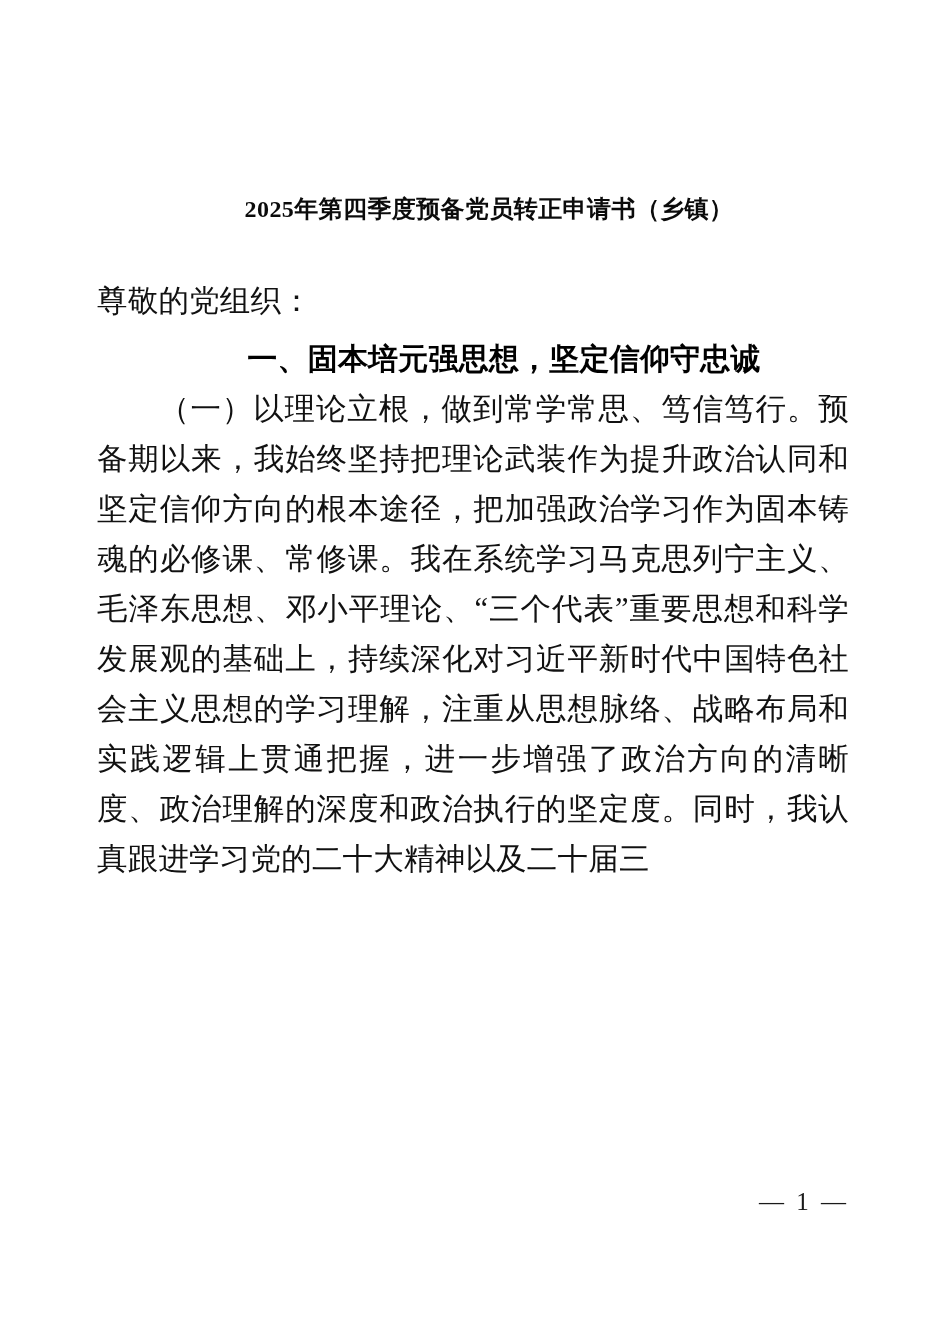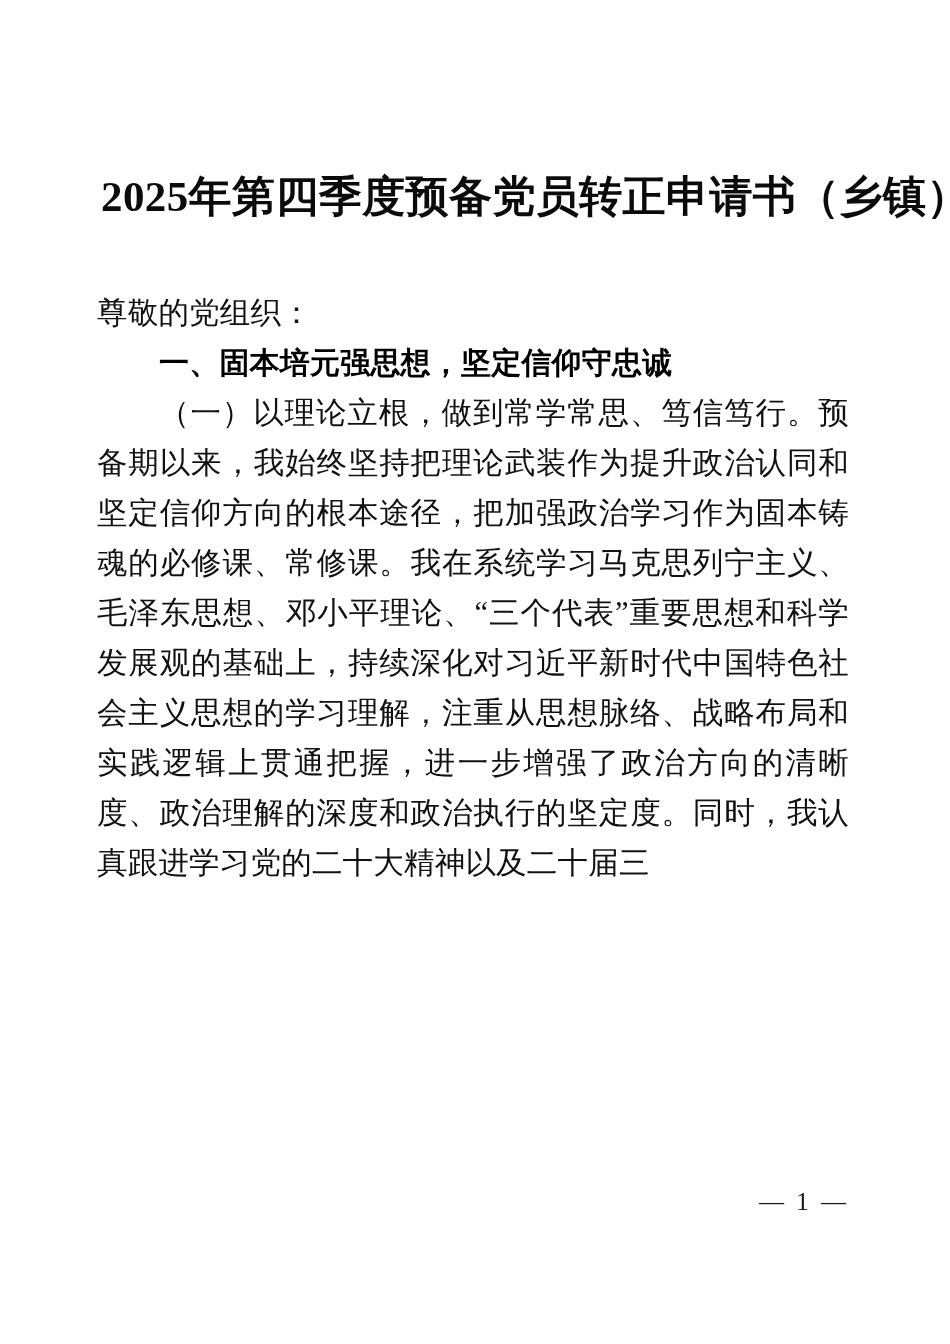--- a/index.html
+++ b/index.html
@@ -29,30 +29,30 @@
   
   .content {
     position: absolute;
     left: 97px;
     top: 0;
     width: 752px;
   }
 
   
   .doc-title {
-    margin: 4px;
+    margin: 16px;
     padding: 0;
     position: absolute;
     left: 0;
     top: 168px;
     width: 752px;
     text-align: center;
     font-family: "Liberation Serif", "DejaVu Serif", serif;
     font-weight: bold;
-    font-size: 43px;
+    font-size: 24px;
     line-height: 50px;
     letter-spacing: 0.4px;
     white-space: nowrap;
     color: #0b0b0b;
   }
 
   
   .body-block {
     position: absolute;
     left: 0;
@@ -68,36 +68,36 @@
     line-height: 50px;
     letter-spacing: 0.2px;
     text-align: justify;
     text-justify: inter-character;
     color: #111111;
     word-break: break-all;
   }
 
   p.salutation {
     text-indent: 0;
-    margin-top: 12px;
   }
 
   p.indent2 {
     text-indent: 62px;
   }
 
   p.section-heading {
     text-indent: 62px;
     font-family: Liberation Serif, serif;
     font-weight: bold;
     font-size: 30px;
     line-height: 50px;
     letter-spacing: 0.2px;
-    text-align: left;
+    text-align: center;
     color: #000000;
+    margin-top: 8px;
   }
 
   
   .page-footer {
     position: absolute;
     left: 97px;
     top: 1185px;
     width: 752px;
     text-align: right;
     font-family: "Liberation Serif", "DejaVu Serif", serif;

